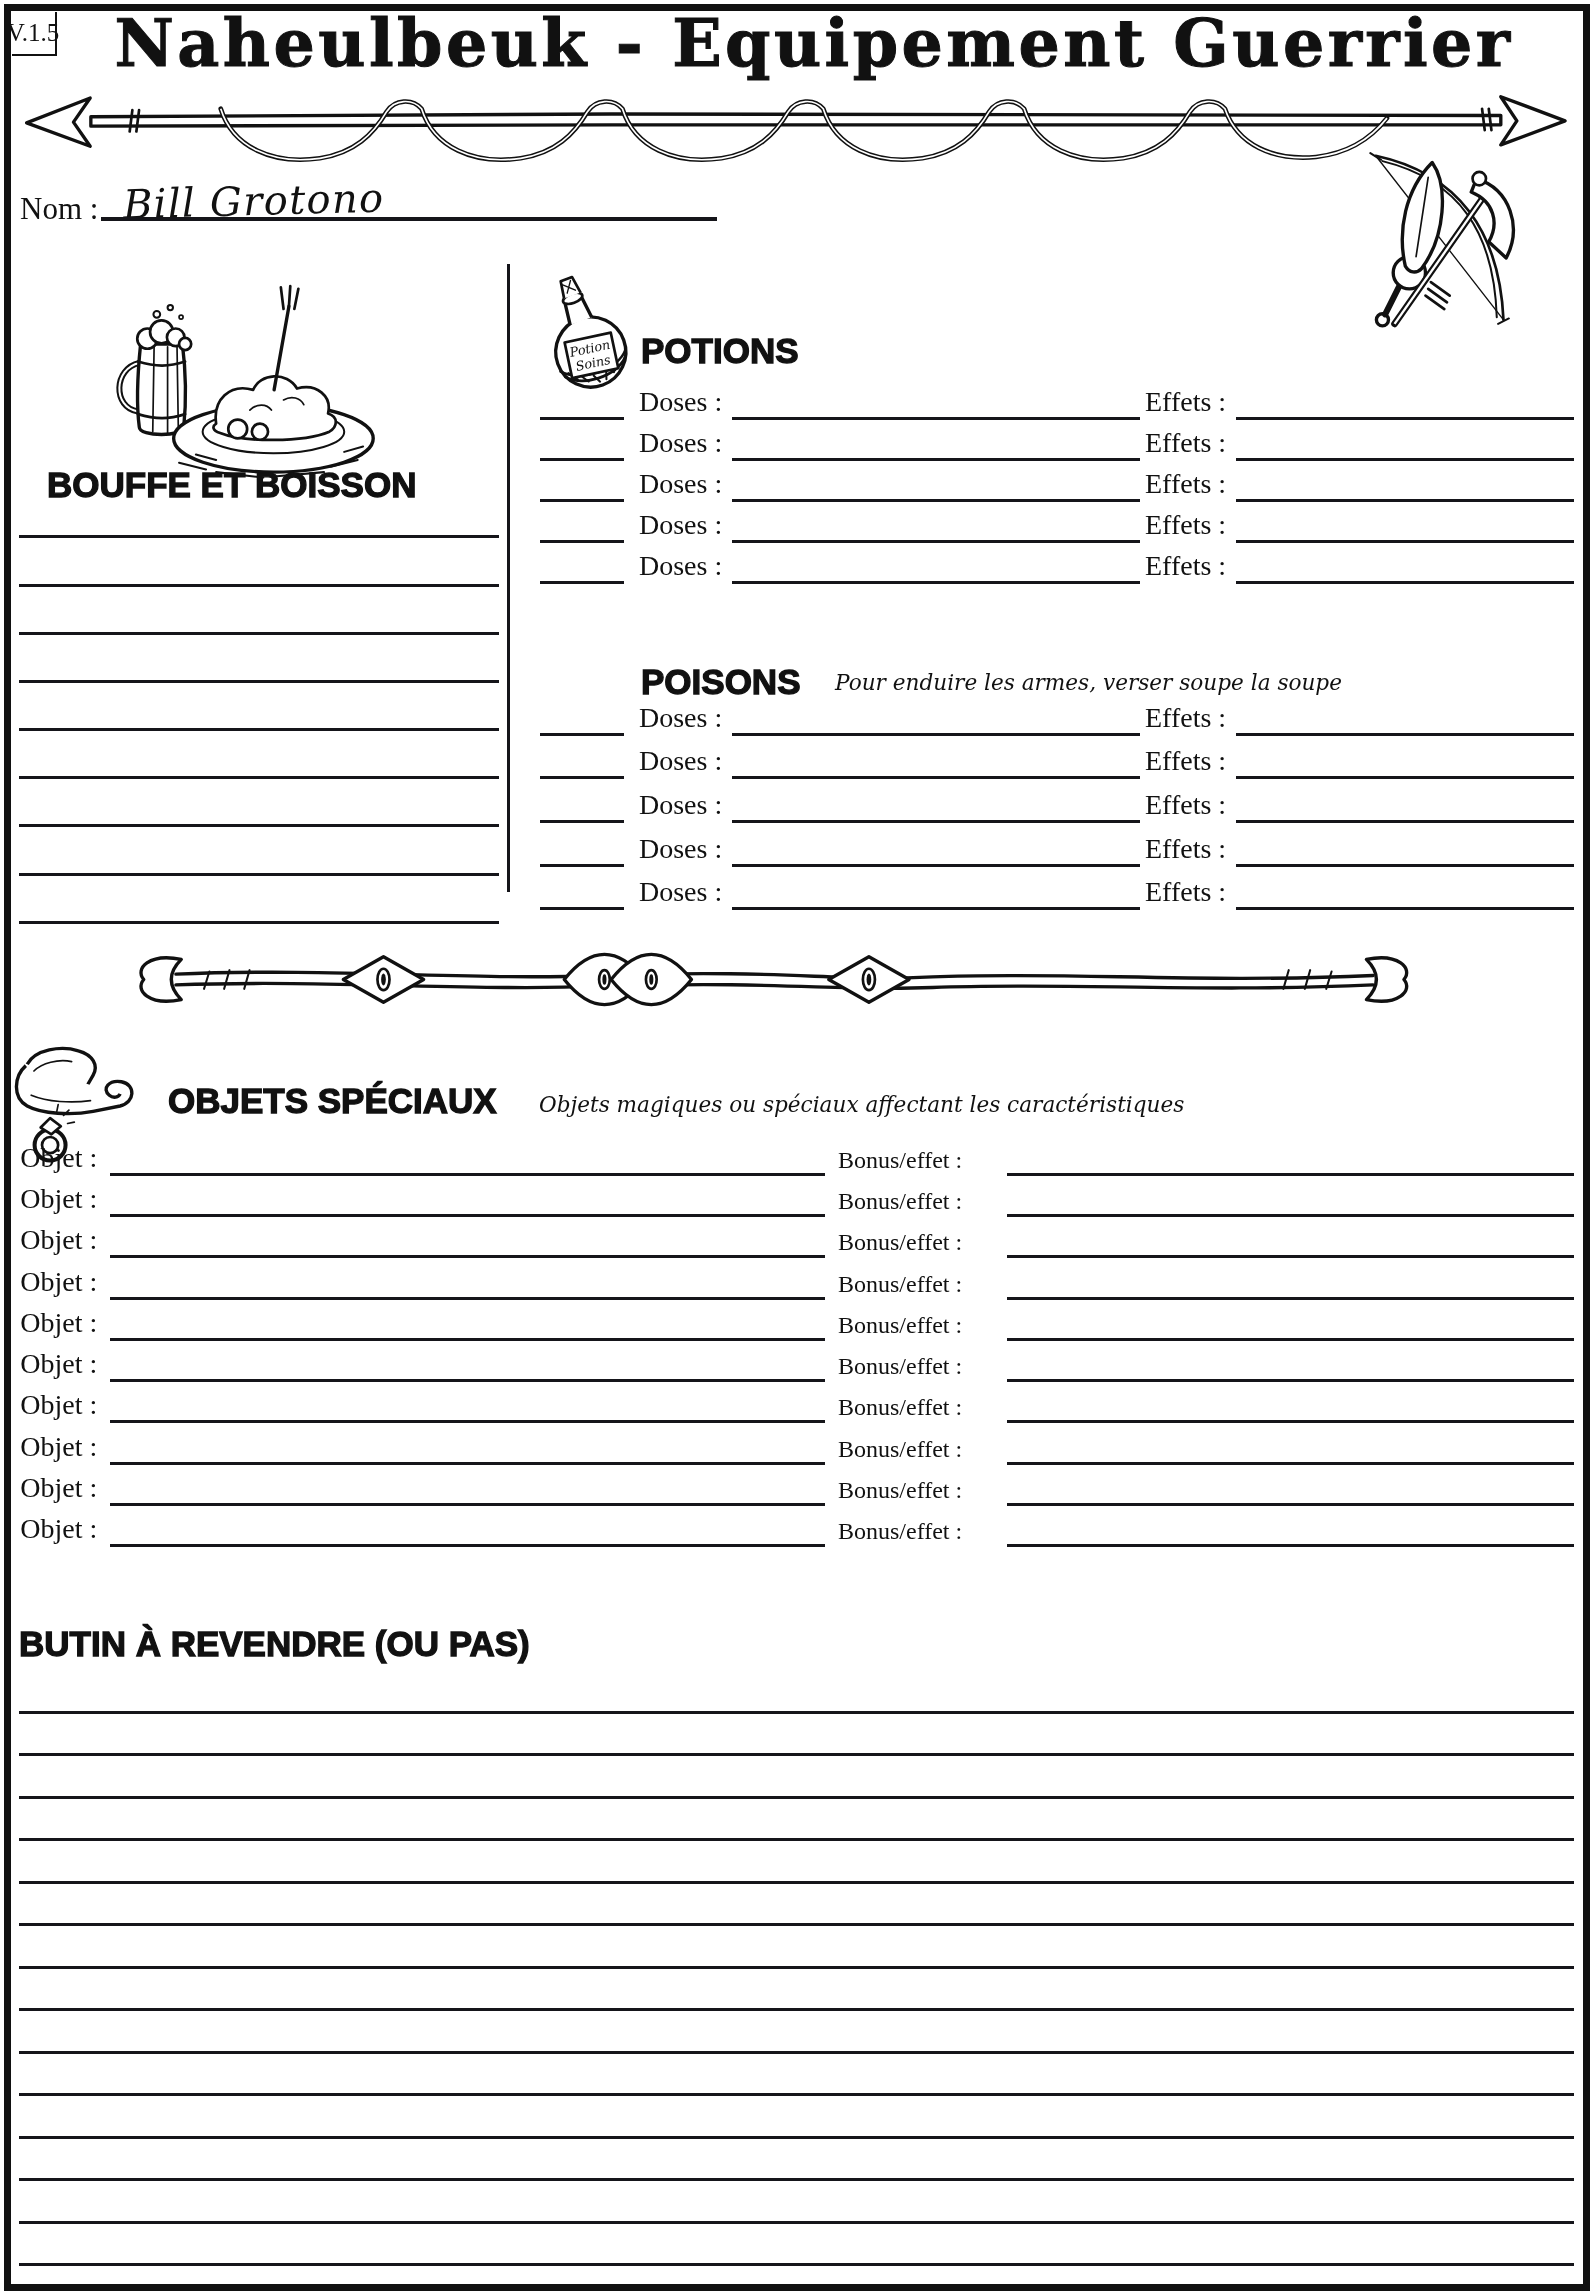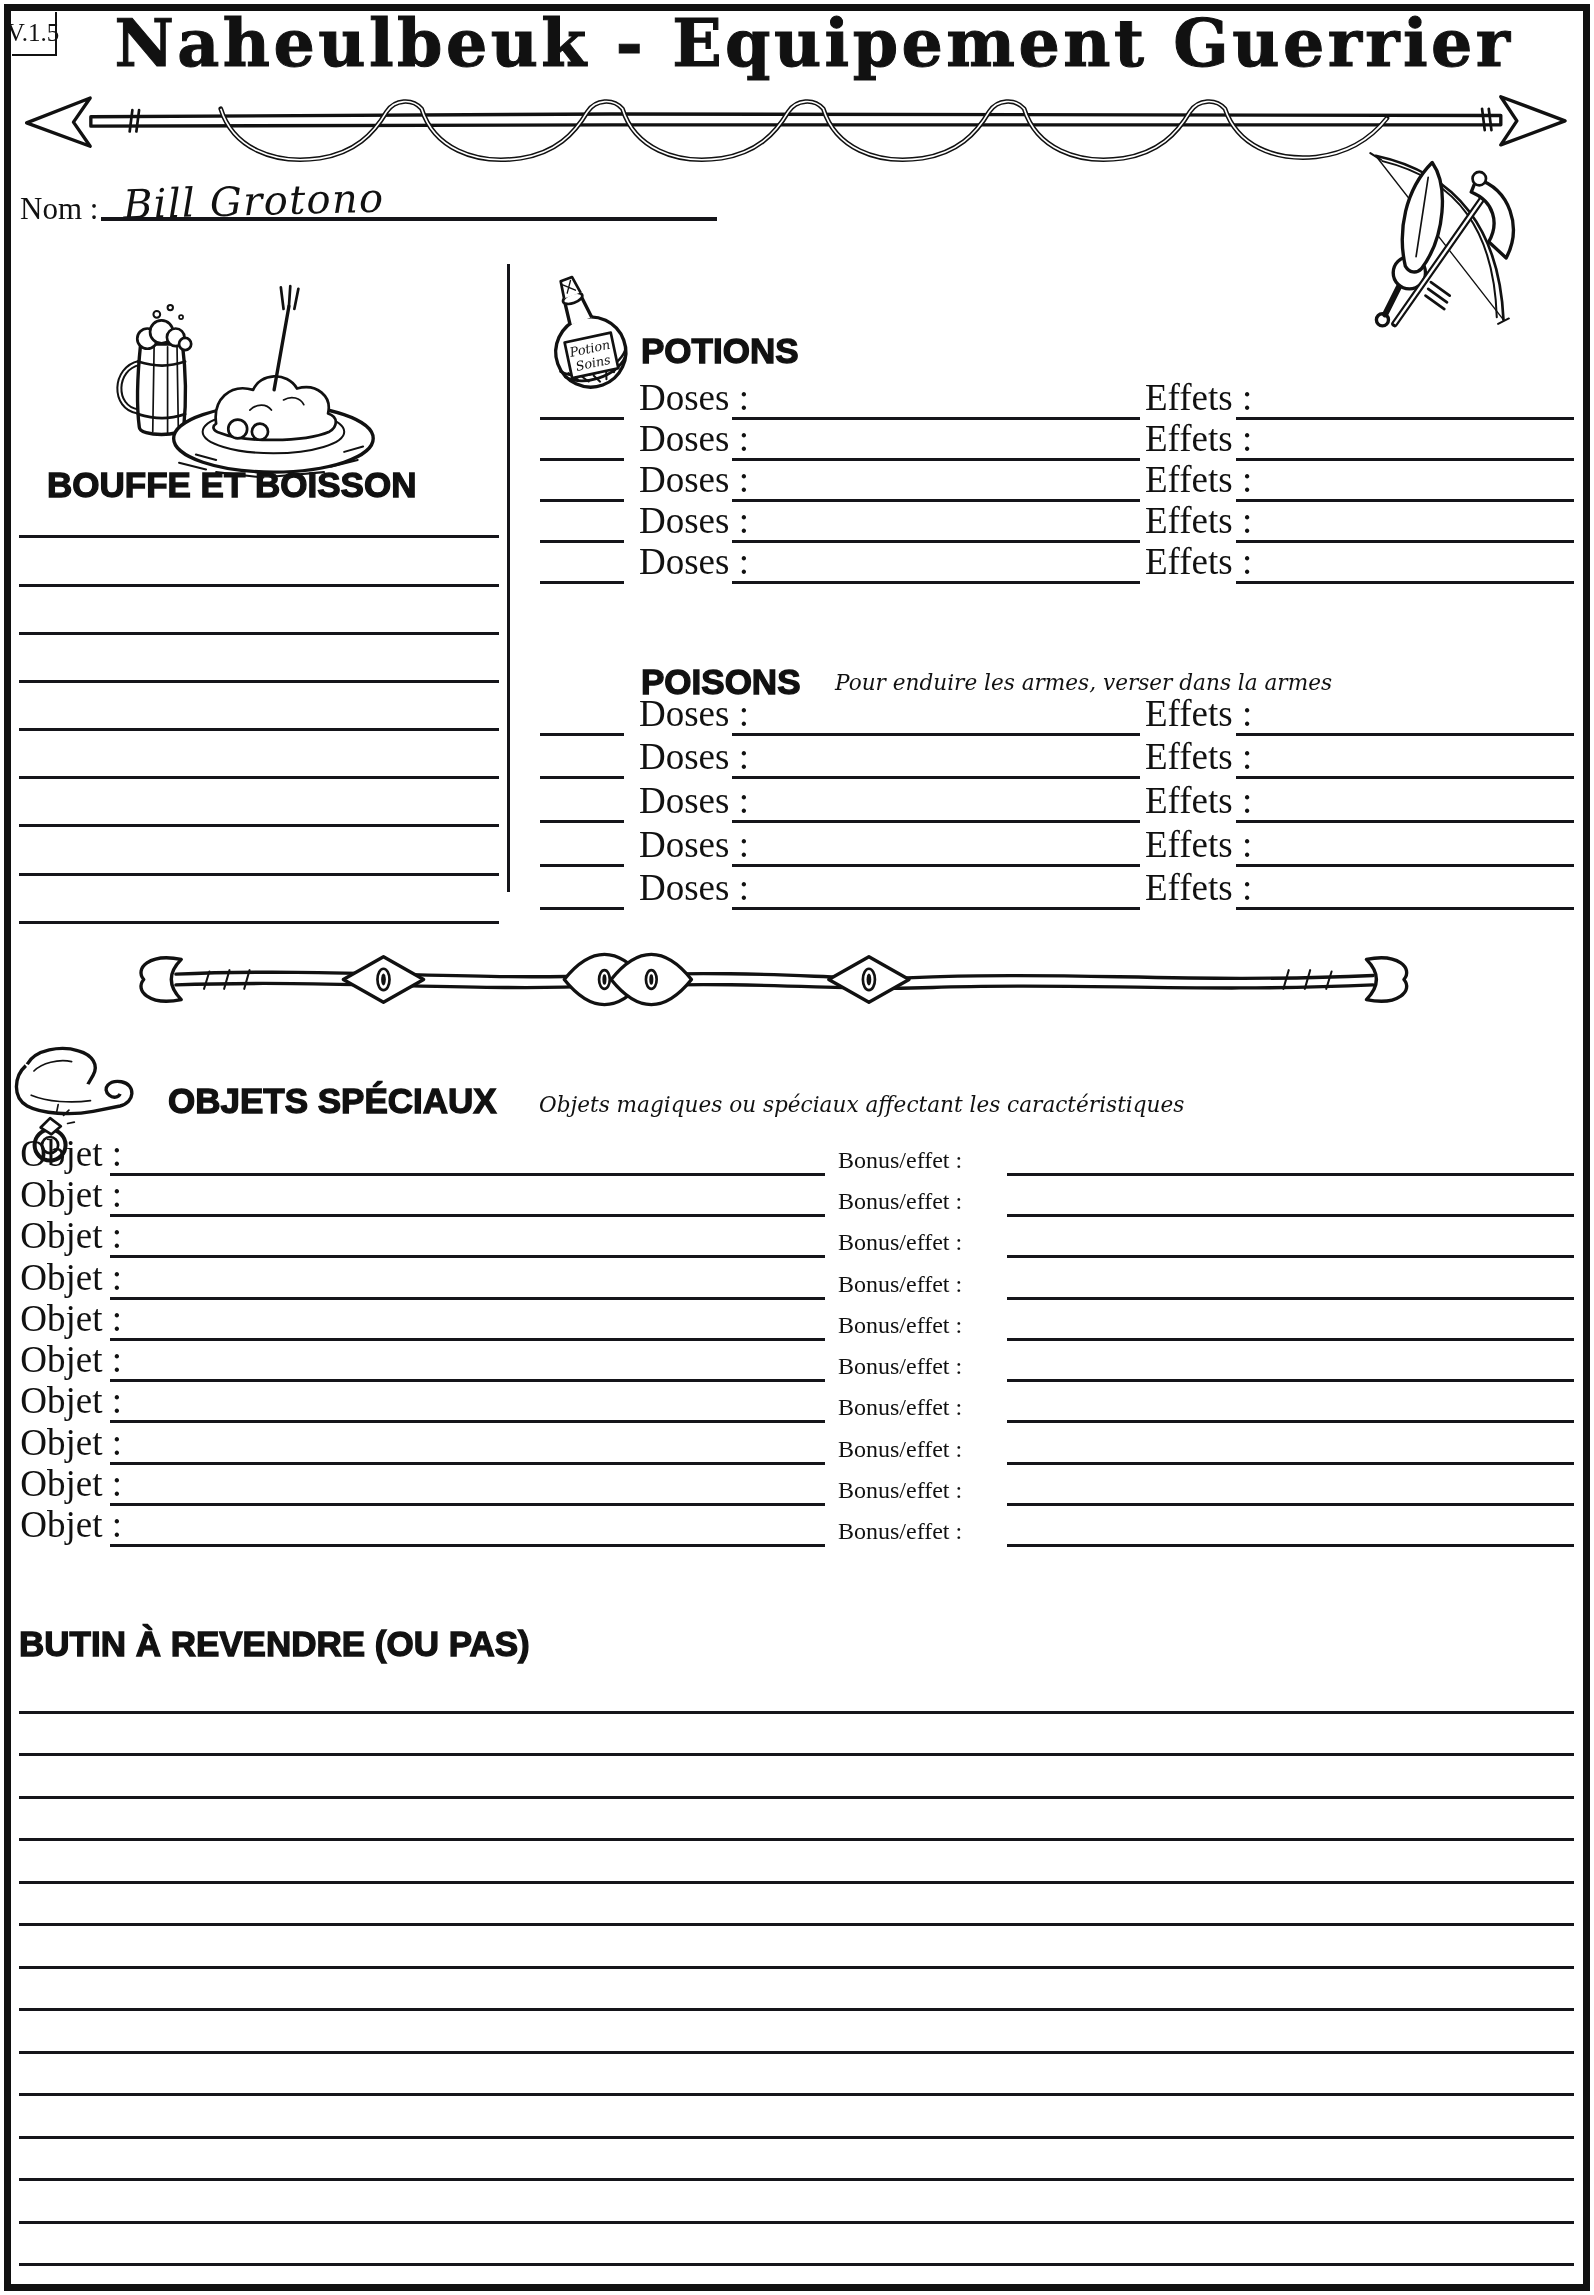--- a/index.html
+++ b/index.html
@@ -41,21 +41,21 @@
   .bouffe-line{left:19px;width:480px;}
   .butin-line{left:19px;width:1555px;}
 
   .pp-row{position:absolute;left:539px;width:1035px;height:34px;}
   .obj-row{position:absolute;left:19px;width:1555px;height:34px;}
   .blank-line{position:absolute;bottom:0;height:3.4px;background:#15151a;}
   .pp-short{left:1.3px;width:84px;}
   .pp-mid{left:193px;width:408px;}
   .pp-right{left:697px;width:338px;}
   .row-label{position:absolute;bottom:4px;font-family:"Liberation Serif",serif;
-             font-size:37px;line-height:1;white-space:nowrap;}
+             font-size:28px;line-height:1;white-space:nowrap;}
   .pp-dose-label{left:100px;}
   .pp-effect-label{left:606px;}
   .obj-label{left:1.3px;}
   .obj-line1{left:91px;width:715px;}
   .obj-bonus-label{left:819px;font-size:24px;}
   .obj-line2{left:988px;width:567px;}
 </style>
 </head>
 <body>
 
@@ -155,21 +155,21 @@
         </g>
       </g>
     </svg>
   </div>
 
   <div id="vdivider"></div>
 
   <div class="h-heavy" id="h-bouffe">BOUFFE ET BOISSON</div>
   <div class="h-heavy" id="h-potions">POTIONS</div>
   <div class="h-heavy" id="h-poisons">POISONS</div>
-  <div class="subtitle" id="sub-poisons">Pour enduire les armes, verser dans la armes</div>
+  <div class="subtitle" id="sub-poisons">Pour enduire les armes, verser soupe la soupe</div>
   <div class="h-heavy" id="h-objets">OBJETS SPÉCIAUX</div>
   <div class="subtitle" id="sub-objets">Objets magiques ou spéciaux affectant les caractéristiques</div>
   <div class="h-heavy" id="h-butin">BUTIN À REVENDRE (OU PAS)</div>
 
   <div class="ill" id="svg-staff" style="left:125px;top:942px;width:1297px;height:77px;">
     <svg viewBox="0 0 1925 115">
       <path class="ink" stroke-width="5" d="M70,48 C300,38 520,58 700,50 C1000,40 1040,60 1200,52 C1400,44 1600,62 1858,50"></path>
       <path class="ink" stroke-width="5" d="M70,64 C300,56 520,74 700,66 C1000,58 1040,74 1200,68 C1400,60 1600,76 1858,64"></path>
       <path class="inkf" stroke-width="5" d="M78,26 C30,16 8,40 22,56 C8,72 30,96 78,86 C58,66 58,46 78,26 Z"></path>
       <path class="inkf" stroke-width="5" d="M1848,26 C1896,16 1918,40 1904,56 C1918,72 1896,96 1848,86 C1868,66 1868,46 1848,26 Z"></path>

